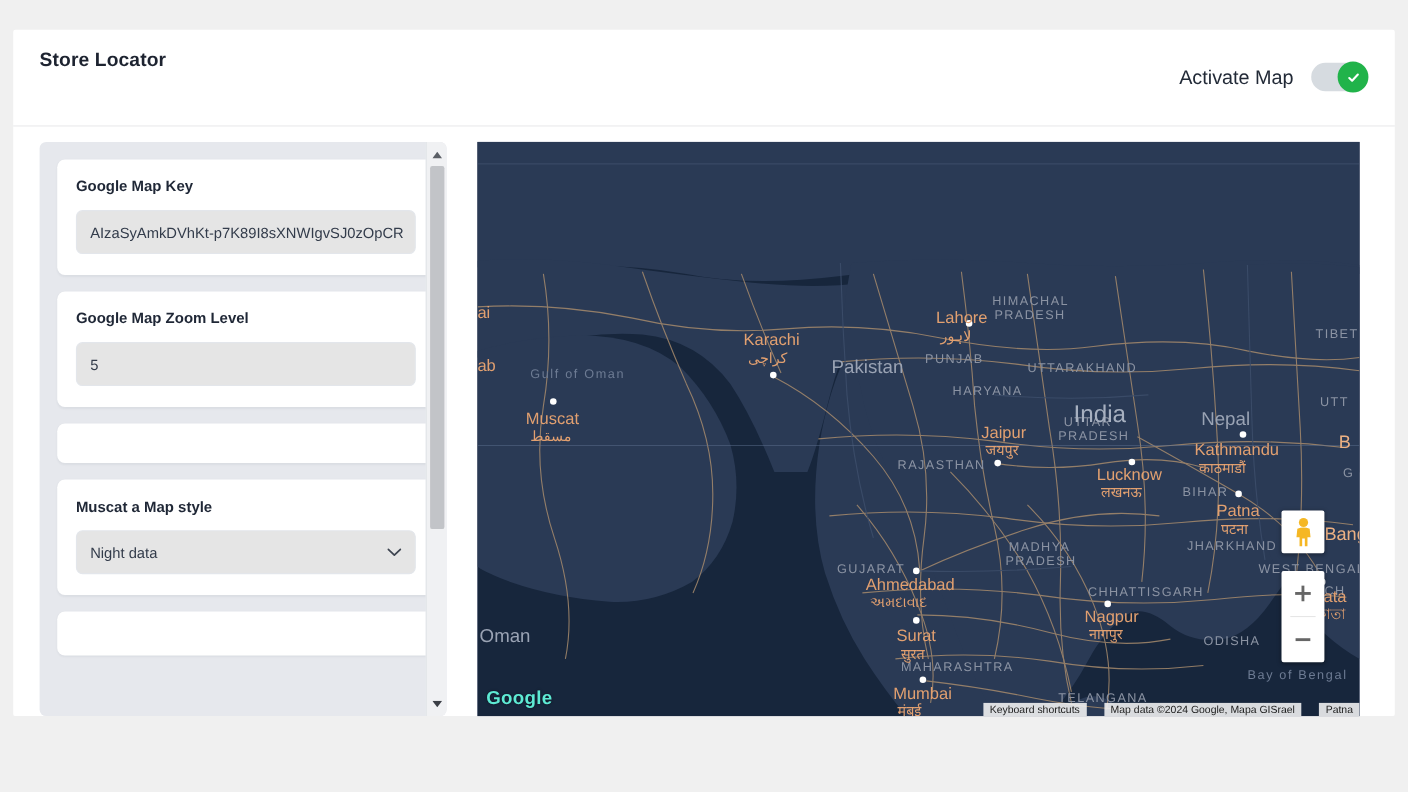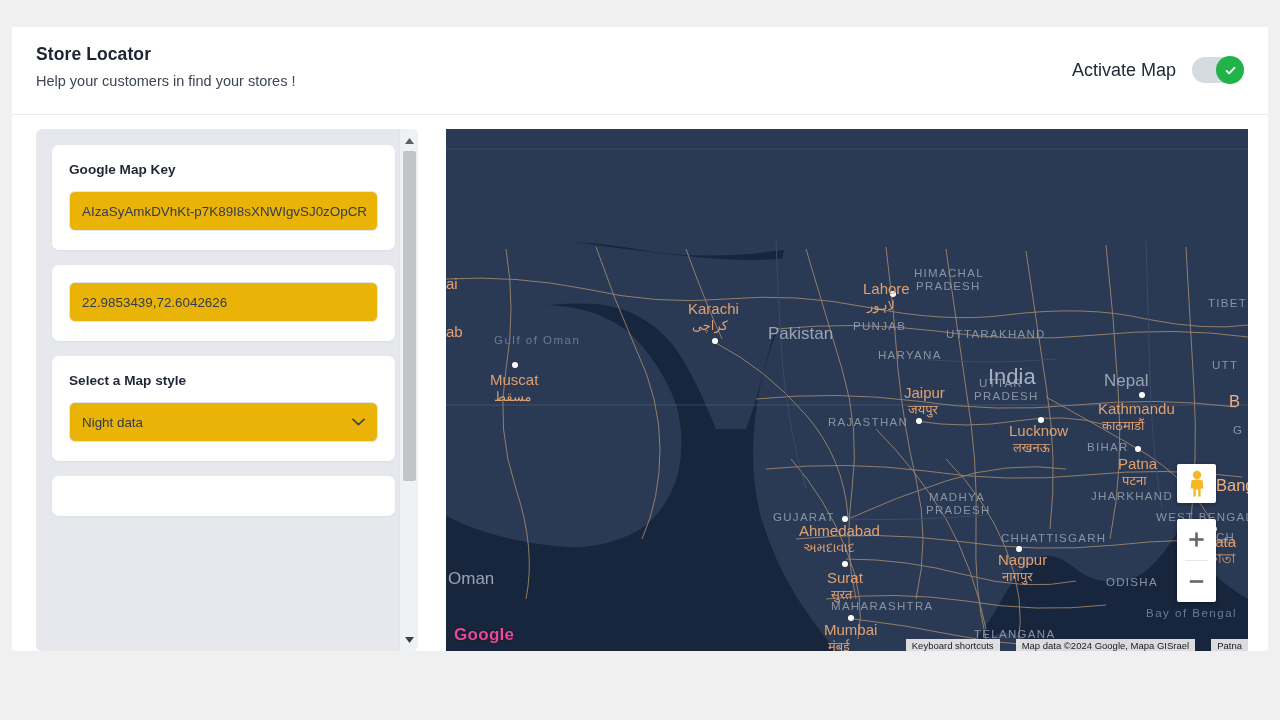--- a/index.html
+++ b/index.html
@@ -44,21 +44,21 @@
     position: absolute; right: 0; top: -1px;
     width: 28px; height: 28px; border-radius: 50%;
     background: #21b34a;
     display: flex; align-items: center; justify-content: center;
   }
   .toggle .knob svg { display:block; }
 
   
   .panel-body {
     position: absolute; left: 0; top: 89px; right: 0; bottom: 0;
-    padding: 13px 20px 13px 24px;
+    padding: 13px 32px 13px 24px;
     display: flex; gap: 28px;
   }
 
   
   .settings-col {
     position: relative;
     width: 394px; height: 522px;
     background: #e6e8ed;
     border-radius: 6px;
     overflow: hidden;
@@ -76,21 +76,21 @@
     margin-bottom: 15px;
     box-shadow: 0 1px 2px rgba(20,30,50,.05);
   }
   .card-label {
     font-size: 13.6px; font-weight: bold; color: #1f2736;
     margin-bottom: 14px;
   }
   .field {
     width: 100%; height: 40px;
     border: 1px solid #e3e6eb; border-radius: 6px;
-    background: #eab308;
+    background: #e5e5e5;
     padding: 0 12px;
     font-size: 13.4px; color: #333c4b;
     font-family: "Liberation Sans", sans-serif;
     display: flex; align-items: center;
     white-space: nowrap; overflow: hidden;
   }
   .field.key-field { width: 309px; }
   .select-wrap { position: relative; width: 100%; }
   .select-wrap .chev {
     position: absolute; right: 13px; top: 50%;
@@ -153,21 +153,21 @@
     overflow: hidden;
   }
   .zoomctl div {
     height: 41px; display: flex; align-items: center; justify-content: center;
     color: #666; cursor: pointer;
   }
   .zoomctl .sep { height: 1px; background: #e6e6e6; margin: 0 8px; padding: 0; }
 
   .google-logo {
     position: absolute; left: 8px; bottom: 6px;
-    color: #ec4899; font-size: 17px; font-weight: bold;
+    color: #5eead4; font-size: 17px; font-weight: bold;
     letter-spacing: .3px;
     text-shadow: 0 0 2px rgba(0,0,0,.6);
   }
   .map-footer {
     position: absolute; right: 0; bottom: 0;
     display: flex; align-items: flex-end;
     height: 14px;
     font-size: 9.5px; color: #1a1a1a;
   }
   .map-footer span {
@@ -179,21 +179,20 @@
   .map-footer span + span { margin-left: 16px; }
 </style>
 </head>
 <body>
 
 <div class="page">
   <div class="panel">
 
     <div class="panel-header">
       <div class="page-title">Store Locator</div>
-      <div class="page-subtitle">Help your customers in find your stores !</div>
       <div class="activate-wrap">
         <div class="activate-label">Activate Map</div>
         <div class="toggle">
           <div class="knob">
             <svg width="13" height="13" viewBox="0 0 13 13">
               <path d="M2.6 6.9 L5.2 9.4 L10.4 3.8" fill="none" stroke="#ffffff" stroke-width="1.9" stroke-linecap="round" stroke-linejoin="round"></path>
             </svg>
           </div>
         </div>
       </div>
@@ -202,27 +201,30 @@
     <div class="panel-body">
 
       <div class="settings-col">
         <div class="settings-scroll">
 
           <div class="card">
             <div class="card-label">Google Map Key</div>
             <div class="field key-field">AIzaSyAmkDVhKt-p7K89I8sXNWIgvSJ0zOpCR</div>
           </div>
 
-
           <div class="card">
-            <div class="field">22.9853439,72.6042626</div>
+            <div class="card-label">Google Map Zoom Level</div>
+            <div class="field">5</div>
           </div>
 
           <div class="card">
-            <div class="card-label">Select a Map style</div>
+          </div>
+
+          <div class="card">
+            <div class="card-label">Muscat a Map style</div>
             <div class="select-wrap">
               <div class="field">Night data</div>
               <svg class="chev" width="13" height="8" viewBox="0 0 13 8">
                 <path d="M1 1.4 L6.5 6.6 L12 1.4" fill="none" stroke="#3d4450" stroke-width="1.6" stroke-linecap="round" stroke-linejoin="round"></path>
               </svg>
             </div>
           </div>
 
           <div class="card" style="height:40px;padding:0;"></div>
         </div>

